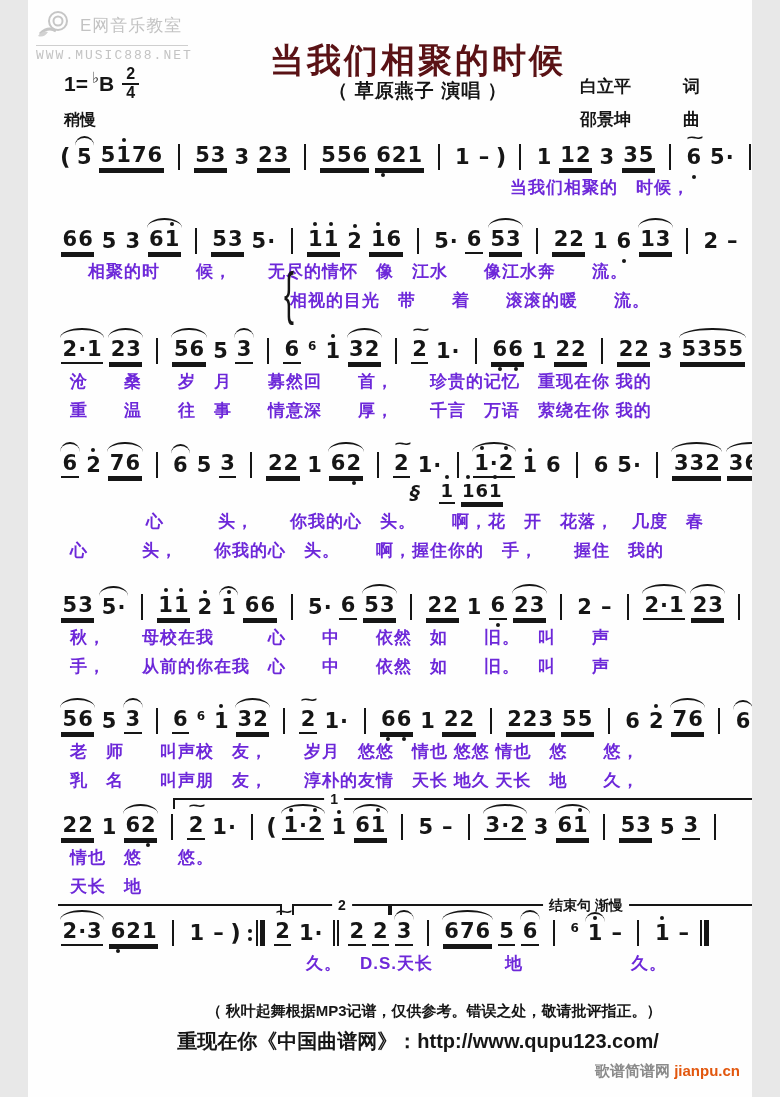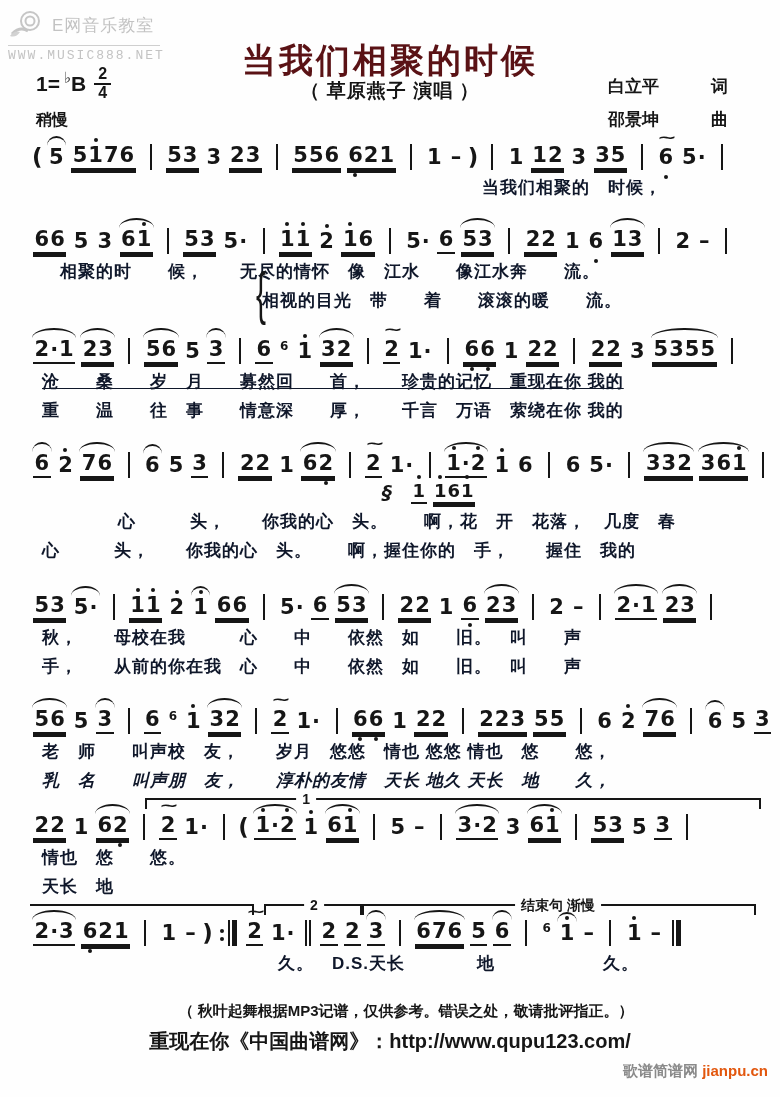--- a/index.html
+++ b/index.html
@@ -1,16 +1,16 @@
 <!DOCTYPE html>
 <html><head>
 <meta charset="utf-8">
 <style>
   html,body{margin:0;padding:0;background:#e8e8e8;}
-  #sheet{position:relative;width:780px;height:1097px;background:#fefefe;margin:0 auto;
+  #sheet{position:relative;width:724px;height:1097px;background:#fefefe;margin:0 auto;
          font-family:"Liberation Sans","DejaVu Sans",sans-serif;color:#161616;overflow:hidden;}
   
   .logo{position:absolute;left:8px;top:8px;width:160px;color:#bdbdbd;}
   .logo-top{display:flex;align-items:center;gap:4px;}
   .logo-brand{font-size:17px;font-weight:400;letter-spacing:1px;color:#c3c3c3;}
   .logo-rule{border:none;border-top:1px solid #cfcfcf;margin:3px 0 2px 0;width:152px;}
   .logo-url{font-size:13px;letter-spacing:2px;color:#c3c3c3;font-family:"Liberation Mono","DejaVu Sans Mono",monospace;}
   .title{position:absolute;top:26px;left:130px;width:520px;text-align:center;
          font-size:34px;font-weight:800;letter-spacing:3px;}
   .subtitle{position:absolute;top:78px;left:130px;width:520px;text-align:center;
@@ -39,21 +39,21 @@
   .arc{position:absolute;top:-11px;left:-1px;right:-1px;height:8px;border-top:2px solid #161616;
        border-radius:50% 50% 0 0 / 100% 100% 0 0;}
   .mord{position:absolute;top:-17px;left:0;font-size:14px;font-weight:700;transform:scaleX(1.7);transform-origin:left;}
   .bar{width:2px;height:26px;background:#161616;margin:0 6px;align-self:flex-end;}
   .bar.in{margin:0 1px;}
   .bar.thick{width:5px;}
   .barwrap{display:inline-flex;align-items:flex-end;margin:0 5px;}
   .rdots{display:flex;flex-direction:column;gap:4px;margin:0 3px 5px 0;}
   .rdots i{width:4px;height:4px;background:#161616;border-radius:50%;}
   .paren{font-size:23px;font-weight:700;margin:0 2px;}
-  .lyric-row{margin-top:6px;font-size:17px;font-weight:700;letter-spacing:1px;color:#0f172a;white-space:pre;}
+  .lyric-row{margin-top:6px;font-size:17px;font-weight:700;letter-spacing:1px;color:#6d28d9;white-space:pre;}
   .insert-row{display:flex;align-items:flex-end;margin-top:2px;
               font-family:"DejaVu Sans","Liberation Sans",sans-serif;font-weight:700;font-size:18px;}
   .segno{font-size:20px;font-style:italic;margin-right:16px;}
   .brace{position:absolute;left:226px;top:52px;font-size:30px;font-weight:400;
          transform:scaleY(1.9);transform-origin:top;}
   .volta{position:absolute;top:2px;height:9px;border-top:2px solid #161616;}
   .volta.lt{border-left:2px solid #161616;}
   .volta.rt{border-right:2px solid #161616;}
   .volta b{position:absolute;top:-9px;background:#fefefe;padding:0 6px;font-size:14px;font-weight:700;white-space:nowrap;}
   
@@ -368,21 +368,21 @@
             <i class="arc"></i>
             <span class="ch">5</span>
             <span class="ch">3</span>
             <span class="ch">5</span>
             <span class="ch">5</span>
           </span>
           <span class="barwrap">
             <i class="bar"></i>
           </span>
         </div>
-        <div class="lyric-row" style="padding-left: 12px; text-decoration: underline;">沧　　桑　　岁　月　　募然回　　首，　　珍贵的记忆　重现在你 我的</div>
+        <div class="lyric-row" style="padding-left: 12px;">沧　　桑　　岁　月　　募然回　　首，　　珍贵的记忆　重现在你 我的</div>
         <div class="lyric-row" style="padding-left: 12px;">重　　温　　往　事　　情意深　　厚，　　千言　万语　萦绕在你 我的</div>
       </div>
       <div class="system" style="top: 434px;">
         <div class="note-row">
           <span class="tok u1">
             <i class="arc"></i>
             <span class="ch">6</span>
           </span>
           <span class="tok">
             <span class="ch hd">2</span>
@@ -672,21 +672,21 @@
           </span>
           <span class="tok">
             <span class="ch">5</span>
           </span>
           <span class="tok u1">
             <span class="ch">3</span>
           </span>
           <span class="barwrap"></span>
         </div>
         <div class="lyric-row" style="padding-left: 12px;">老　师　　叫声校　友，　　岁月　悠悠　情也 悠悠 情也　悠　　悠，</div>
-        <div class="lyric-row" style="padding-left: 12px; font-style: italic;">乳　名　　叫声朋　友，　　淳朴的友情　天长 地久 天长　地　　久，</div>
+        <div class="lyric-row" style="padding-left: 12px;">乳　名　　叫声朋　友，　　淳朴的友情　天长 地久 天长　地　　久，</div>
       </div>
       <div class="system" style="top: 796px;">
         <div class="volta lt rt" style="left: 115px; width: 612px;">
           <b style="left: 26%; transform: translateX(-50%);">1</b>
         </div>
         <div class="note-row">
           <span class="tok u2">
             <span class="ch">2</span>
             <span class="ch">2</span>
           </span>

